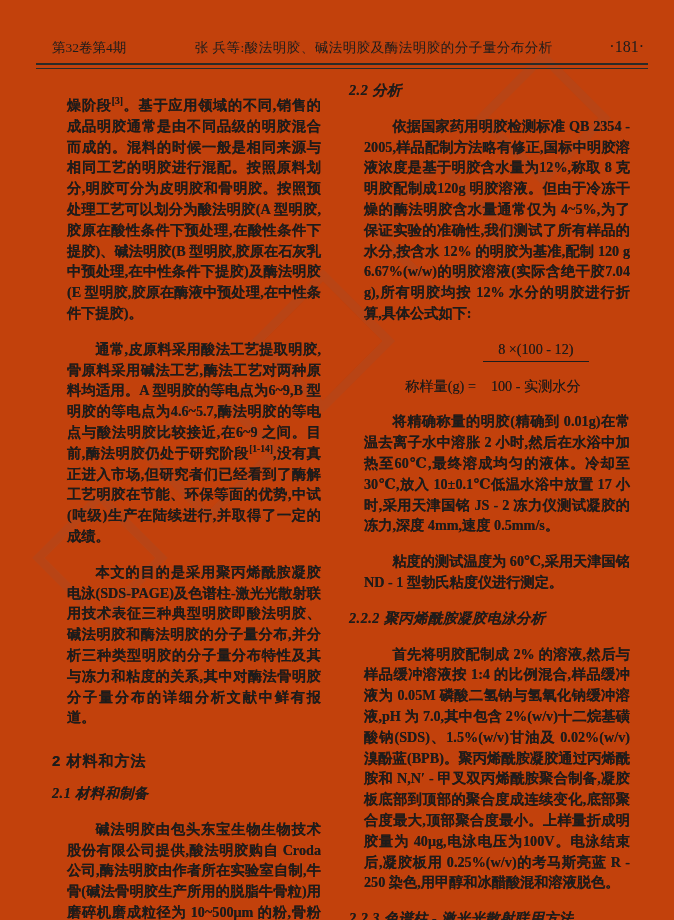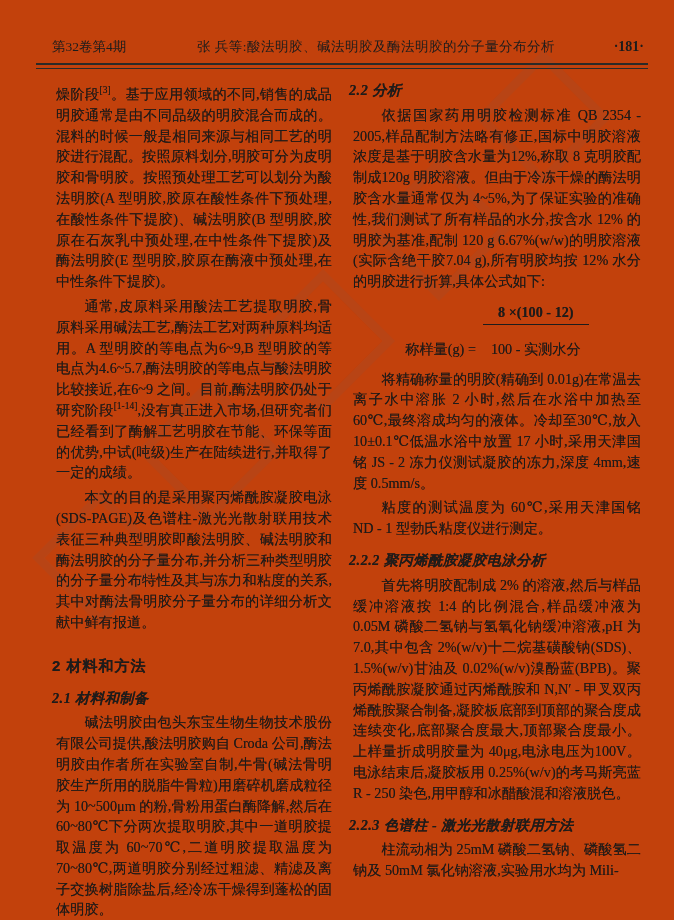--- a/index.html
+++ b/index.html
@@ -31,40 +31,40 @@
 
   .header {
     position:absolute; z-index:2;
     left:52px; right:30px; top:38px;
     display:flex; align-items:baseline;
     font-size:13.5px;
     white-space:nowrap;
   }
   .header .vol { flex:0 0 auto; }
   .header .rtitle { flex:1 1 auto; text-align:center; letter-spacing:0.5px;padding-left:12px; }
-  .header .pnum { flex:0 0 auto; font-size:14px;font-weight:bold; }
+  .header .pnum { flex:0 0 auto; font-size:16px; }
   .header-rule {
     position:absolute; z-index:2;
     left:36px; right:26px; top:63px;
     height:3px;
     border-top:2px solid #2b2a28;
     border-bottom:1px solid #2b2a28;
   }
 
   .col {
     position:absolute; z-index:1; top:80px;
     font-size:14.2px;
     line-height:20.8px;
     text-align:justify;
     text-shadow:0 0 0.4px rgba(0,0,0,0.55);
   }
   .col-left  { left:52px;  width:284px; }
   .col-right { left:349px; width:296px; }
 
-  p { margin:4px; text-indent:2em; }
+  p { margin:15px; text-indent:2em;font-weight:bold; }
   p.noindent { text-indent:0; }
   sup.ref { font-size:9.5px; line-height:0; vertical-align:super; }
 
   .h-major {
     margin:23px 0 5px; text-indent:0;
     font-weight:bold; font-size:15px;
     font-family:"Liberation Sans","DejaVu Sans",sans-serif;
     letter-spacing:1px;
   }
   .h-sub {
@@ -72,21 +72,21 @@
     font-weight:bold; font-style:italic; font-size:14.2px;
     letter-spacing:0.5px;
   }
 
   .formula {
     margin:10px 0 9px; text-indent:0;
     display:flex; justify-content:center; align-items:flex-end;
     text-align:center;
   }
   .frac { display:inline-block; margin-left:7px; vertical-align:middle; }
-  .frac .num { display:block; padding:0 8px 1px;font-weight:bold; }
+  .frac .num { display:block; padding:0 8px 1px; }
   .frac .den { display:block; padding:14px 8px 0; border-top:1.4px solid #1c1c1c; }
 </style>
 </head>
 <body>
 
 <div class="page">
 
   <div class="watermark">
     <span class="wm-block wm1"></span>
     <span class="wm-block wm2"></span>

